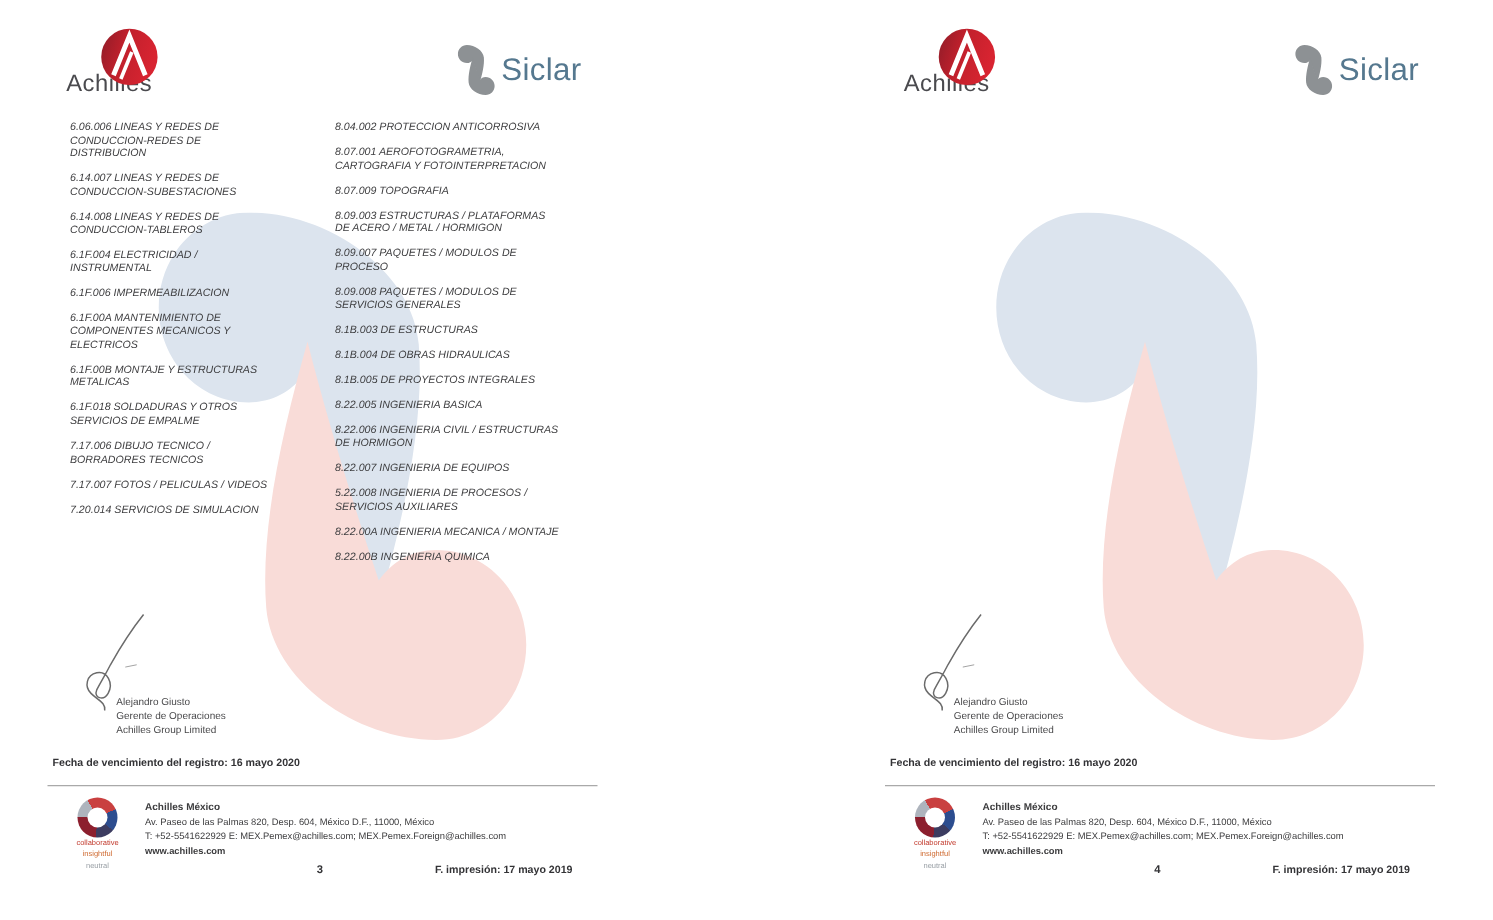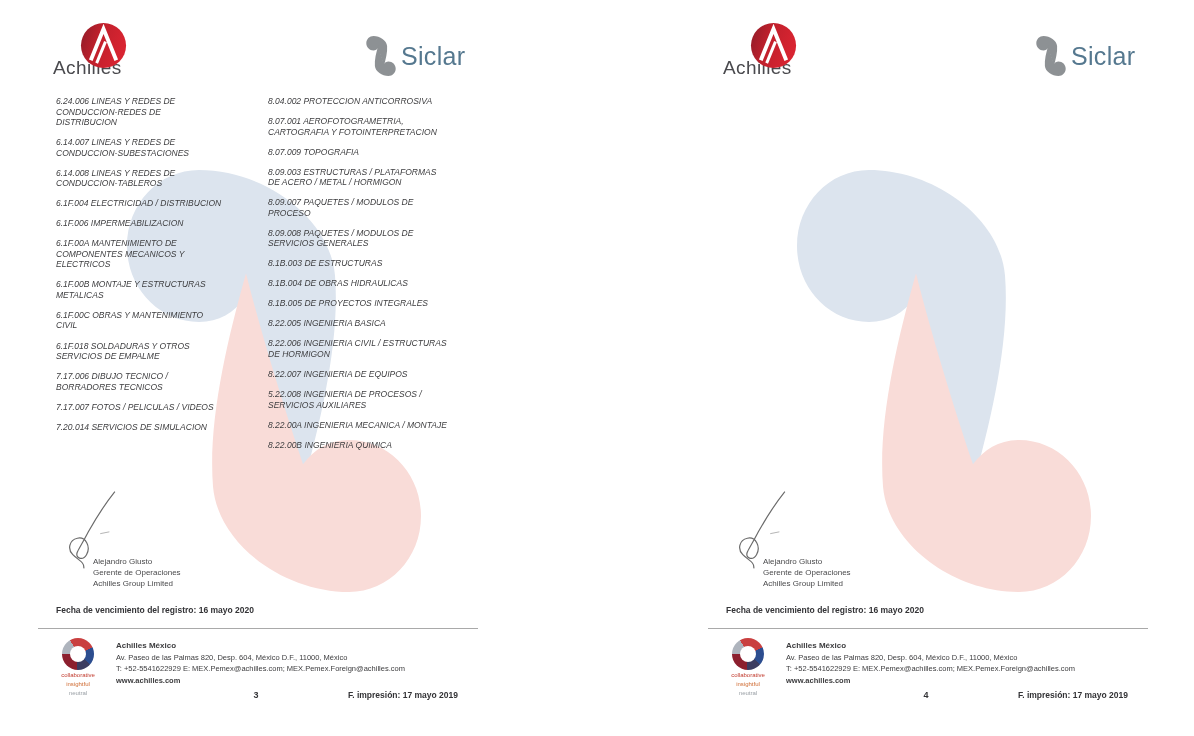--- a/index.html
+++ b/index.html
@@ -23,21 +23,21 @@
 
   
   .columns{position:absolute;left:18px;top:96px;z-index:2;display:flex;gap:44px;}
   .svc-col-1{width:168px;}
   .svc-col-2{width:182px;}
   p.li{font-style:italic;font-size:8.5px;line-height:1.24;margin:0 0 9.5px 0;color:#3d3d3f;}
 
   
   .signature{position:absolute;left:22px;top:484px;z-index:2;}
   .sig-block{position:absolute;left:19px;top:556px;z-index:2;font-size:8px;line-height:11px;color:#4a4a4c;margin-left:36px;}
-  .expiry{position:absolute;left:18px;top:605px;z-index:2;font-size:8.5px;font-weight:bold;color:#333336;}
+  .expiry{position:absolute;left:4px;top:605px;z-index:2;font-size:8.5px;font-weight:bold;color:#333336;}
 
   
   .divider{position:absolute;left:0;top:628px;width:440px;border-top:1px solid #a9a9a9;z-index:2;}
   .badge-wrap{position:absolute;left:12px;top:638px;width:56px;z-index:2;text-align:center;}
   .swirl{width:32px;height:32px;border-radius:50%;margin:0 auto;position:relative;
     background:conic-gradient(from -30deg,#c94040 0 95deg,#2c4d8f 95deg 160deg,#3c3c60 160deg 215deg,#8c1f2e 215deg 300deg,#aeb4bd 300deg 360deg);}
   .swirl::after{content:"";position:absolute;left:8px;top:8px;width:16px;height:16px;border-radius:50%;background:#fff;}
   .tagline{font-size:6px;line-height:7px;margin-top:2px;}
   .tag-1{color:#c23b2e;}.tag-2{color:#cf6a30;}.tag-3{color:#9aa0a6;}
   .footer-text{position:absolute;left:78px;top:640px;width:330px;z-index:2;font-size:7.5px;line-height:11.5px;color:#3c3c3e;}
@@ -88,28 +88,27 @@
   <div class="siclar-logo">
     <svg width="30" height="40" viewBox="0 0 300 400">
       <path fill="#8d9194" d="M75 0 C35 0 3 32 3 72 C3 112 35 144 75 144 C95 144 110 135 121 121 C140 175 162 242 178 302 C198 235 216 160 211 100 C206 45 140 0 75 0 Z"></path>
       <path fill="#8d9194" d="M225 400 C265 400 297 368 297 328 C297 288 265 256 225 256 C205 256 190 265 179 279 C160 225 138 158 122 98 C102 165 84 240 89 300 C94 355 160 400 225 400 Z"></path>
     </svg>
     <span class="siclar-word">Siclar</span>
   </div>
 
   <div class="columns">
     <div class="svc-col-1">
-        <p class="li">6.24.006 LINEAS Y REDES DE CONDUCCION-REDES DE DISTRIBUCION</p>
+        <p class="li">6.06.006 LINEAS Y REDES DE CONDUCCION-REDES DE DISTRIBUCION</p>
         <p class="li">6.14.007 LINEAS Y REDES DE CONDUCCION-SUBESTACIONES</p>
         <p class="li">6.14.008 LINEAS Y REDES DE CONDUCCION-TABLEROS</p>
-        <p class="li">6.1F.004 ELECTRICIDAD / DISTRIBUCION</p>
+        <p class="li">6.1F.004 ELECTRICIDAD / INSTRUMENTAL</p>
         <p class="li">6.1F.006 IMPERMEABILIZACION</p>
         <p class="li">6.1F.00A MANTENIMIENTO DE COMPONENTES MECANICOS Y ELECTRICOS</p>
         <p class="li">6.1F.00B MONTAJE Y ESTRUCTURAS METALICAS</p>
-        <p class="li">6.1F.00C OBRAS Y MANTENIMIENTO CIVIL</p>
         <p class="li">6.1F.018 SOLDADURAS Y OTROS SERVICIOS DE EMPALME</p>
         <p class="li">7.17.006 DIBUJO TECNICO / BORRADORES TECNICOS</p>
         <p class="li">7.17.007 FOTOS / PELICULAS / VIDEOS</p>
         <p class="li">7.20.014 SERVICIOS DE SIMULACION</p>
       </div>
     <div class="svc-col-2">
         <p class="li">8.04.002 PROTECCION ANTICORROSIVA</p>
         <p class="li">8.07.001 AEROFOTOGRAMETRIA, CARTOGRAFIA Y FOTOINTERPRETACION</p>
         <p class="li">8.07.009 TOPOGRAFIA</p>
         <p class="li">8.09.003 ESTRUCTURAS / PLATAFORMAS DE ACERO / METAL / HORMIGON</p>

